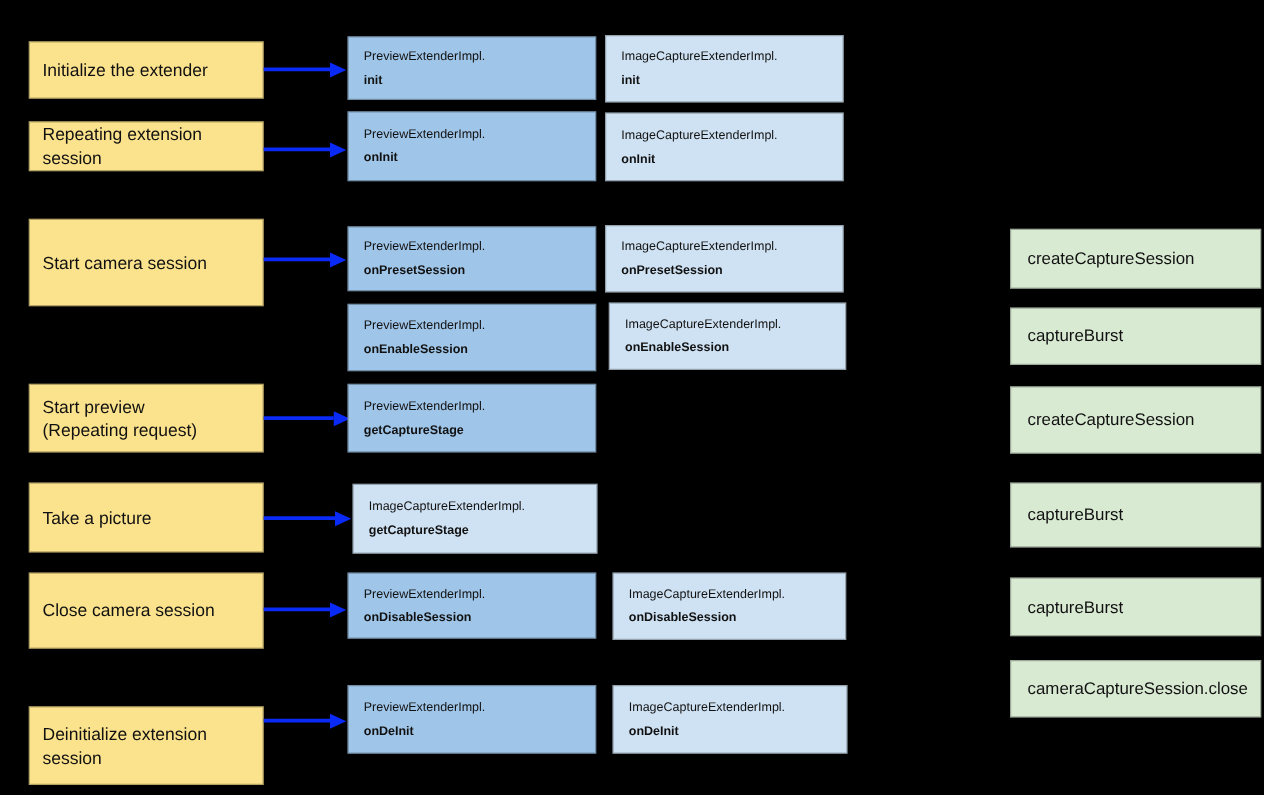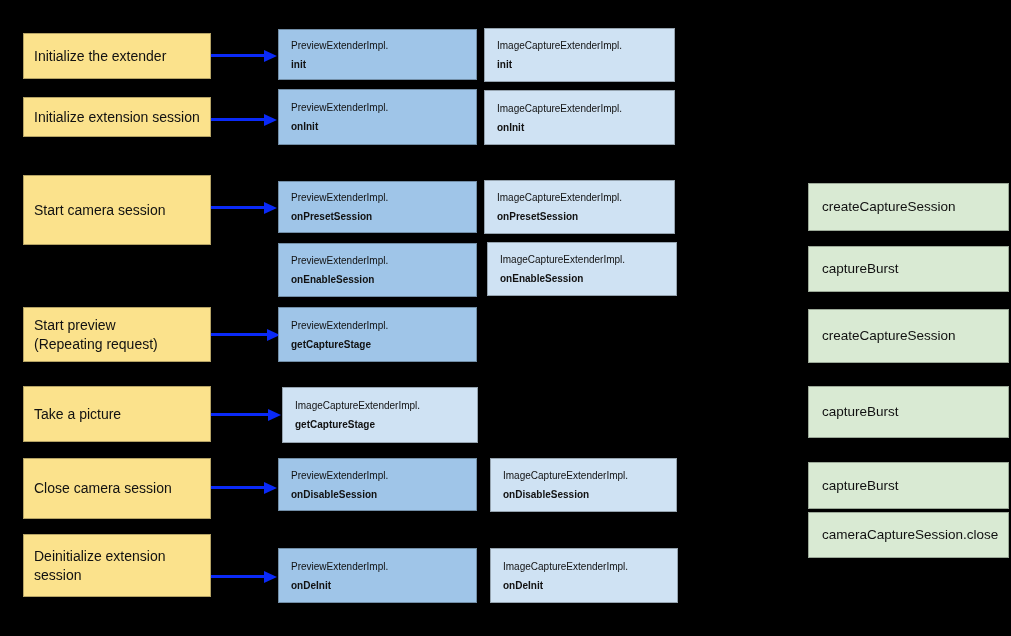--- a/index.html
+++ b/index.html
@@ -43,27 +43,27 @@
     border-bottom:6px solid transparent;
     width:0;height:0;
   }
 </style>
 </head>
 <body style="--background: #000000; --stepFill: #fbe28c; --previewFill: #9fc5e8; --imageCaptureFill: #cfe2f3; --camera2Fill: #d9ead3; --arrow: #0a2af8; --text: #111111;">
 
 <div id="canvas">
 
   <div class="box step" style="left:23px;top:33px;width:188px;height:46px">Initialize the extender</div>
-  <div class="box step" style="left:23px;top:97px;width:188px;height:40px">Initialize extension session</div>
+  <div class="box step" style="left:23px;top:97px;width:188px;height:40px">Repeating extension session</div>
   <div class="box step" style="left:23px;top:175px;width:188px;height:70px">Start camera session</div>
   <div class="box step" style="left:23px;top:307px;width:188px;height:55px">Start preview
 (Repeating request)</div>
   <div class="box step" style="left:23px;top:458px;width:188px;height:61px">Close camera session</div>
   <div class="box step" style="left:23px;top:386px;width:188px;height:56px">Take a picture</div>
-  <div class="box step" style="left:23px;top:534px;width:188px;height:63px">Deinitialize extension session</div>
+  <div class="box step" style="left:23px;top:565px;width:188px;height:63px">Deinitialize extension session</div>
 
   <div class="arrow" style="left:211px;top:54px;width:53px"></div>
   <div class="arrow" style="left:211px;top:118px;width:53px"></div>
   <div class="arrow" style="left:211px;top:206px;width:53px"></div>
   <div class="arrow" style="left:211px;top:333px;width:56px"></div>
   <div class="arrow" style="left:211px;top:413px;width:57px"></div>
   <div class="arrow" style="left:211px;top:486px;width:53px"></div>
   <div class="arrow" style="left:211px;top:575px;width:53px"></div>
 
   <div class="box method preview" style="left:278px;top:29px;width:199px;height:51px">
@@ -128,15 +128,15 @@
   <div class="box method ic" style="left:490px;top:548px;width:188px;height:55px">
     <div class="impl">ImageCaptureExtenderImpl.</div>
     <div class="mname">onDeInit</div>
   </div>
 
   <div class="box camera2" style="left:808px;top:183px;width:201px;height:48px">createCaptureSession</div>
   <div class="box camera2" style="left:808px;top:246px;width:201px;height:46px">captureBurst</div>
   <div class="box camera2" style="left:808px;top:309px;width:201px;height:54px">createCaptureSession</div>
   <div class="box camera2" style="left:808px;top:386px;width:201px;height:52px">captureBurst</div>
   <div class="box camera2" style="left:808px;top:462px;width:201px;height:47px">captureBurst</div>
-  <div class="box camera2" style="left:808px;top:512px;width:201px;height:46px">cameraCaptureSession.close</div>
+  <div class="box camera2" style="left:808px;top:528px;width:201px;height:46px">cameraCaptureSession.close</div>
 
 </div>
 
 </body></html>

